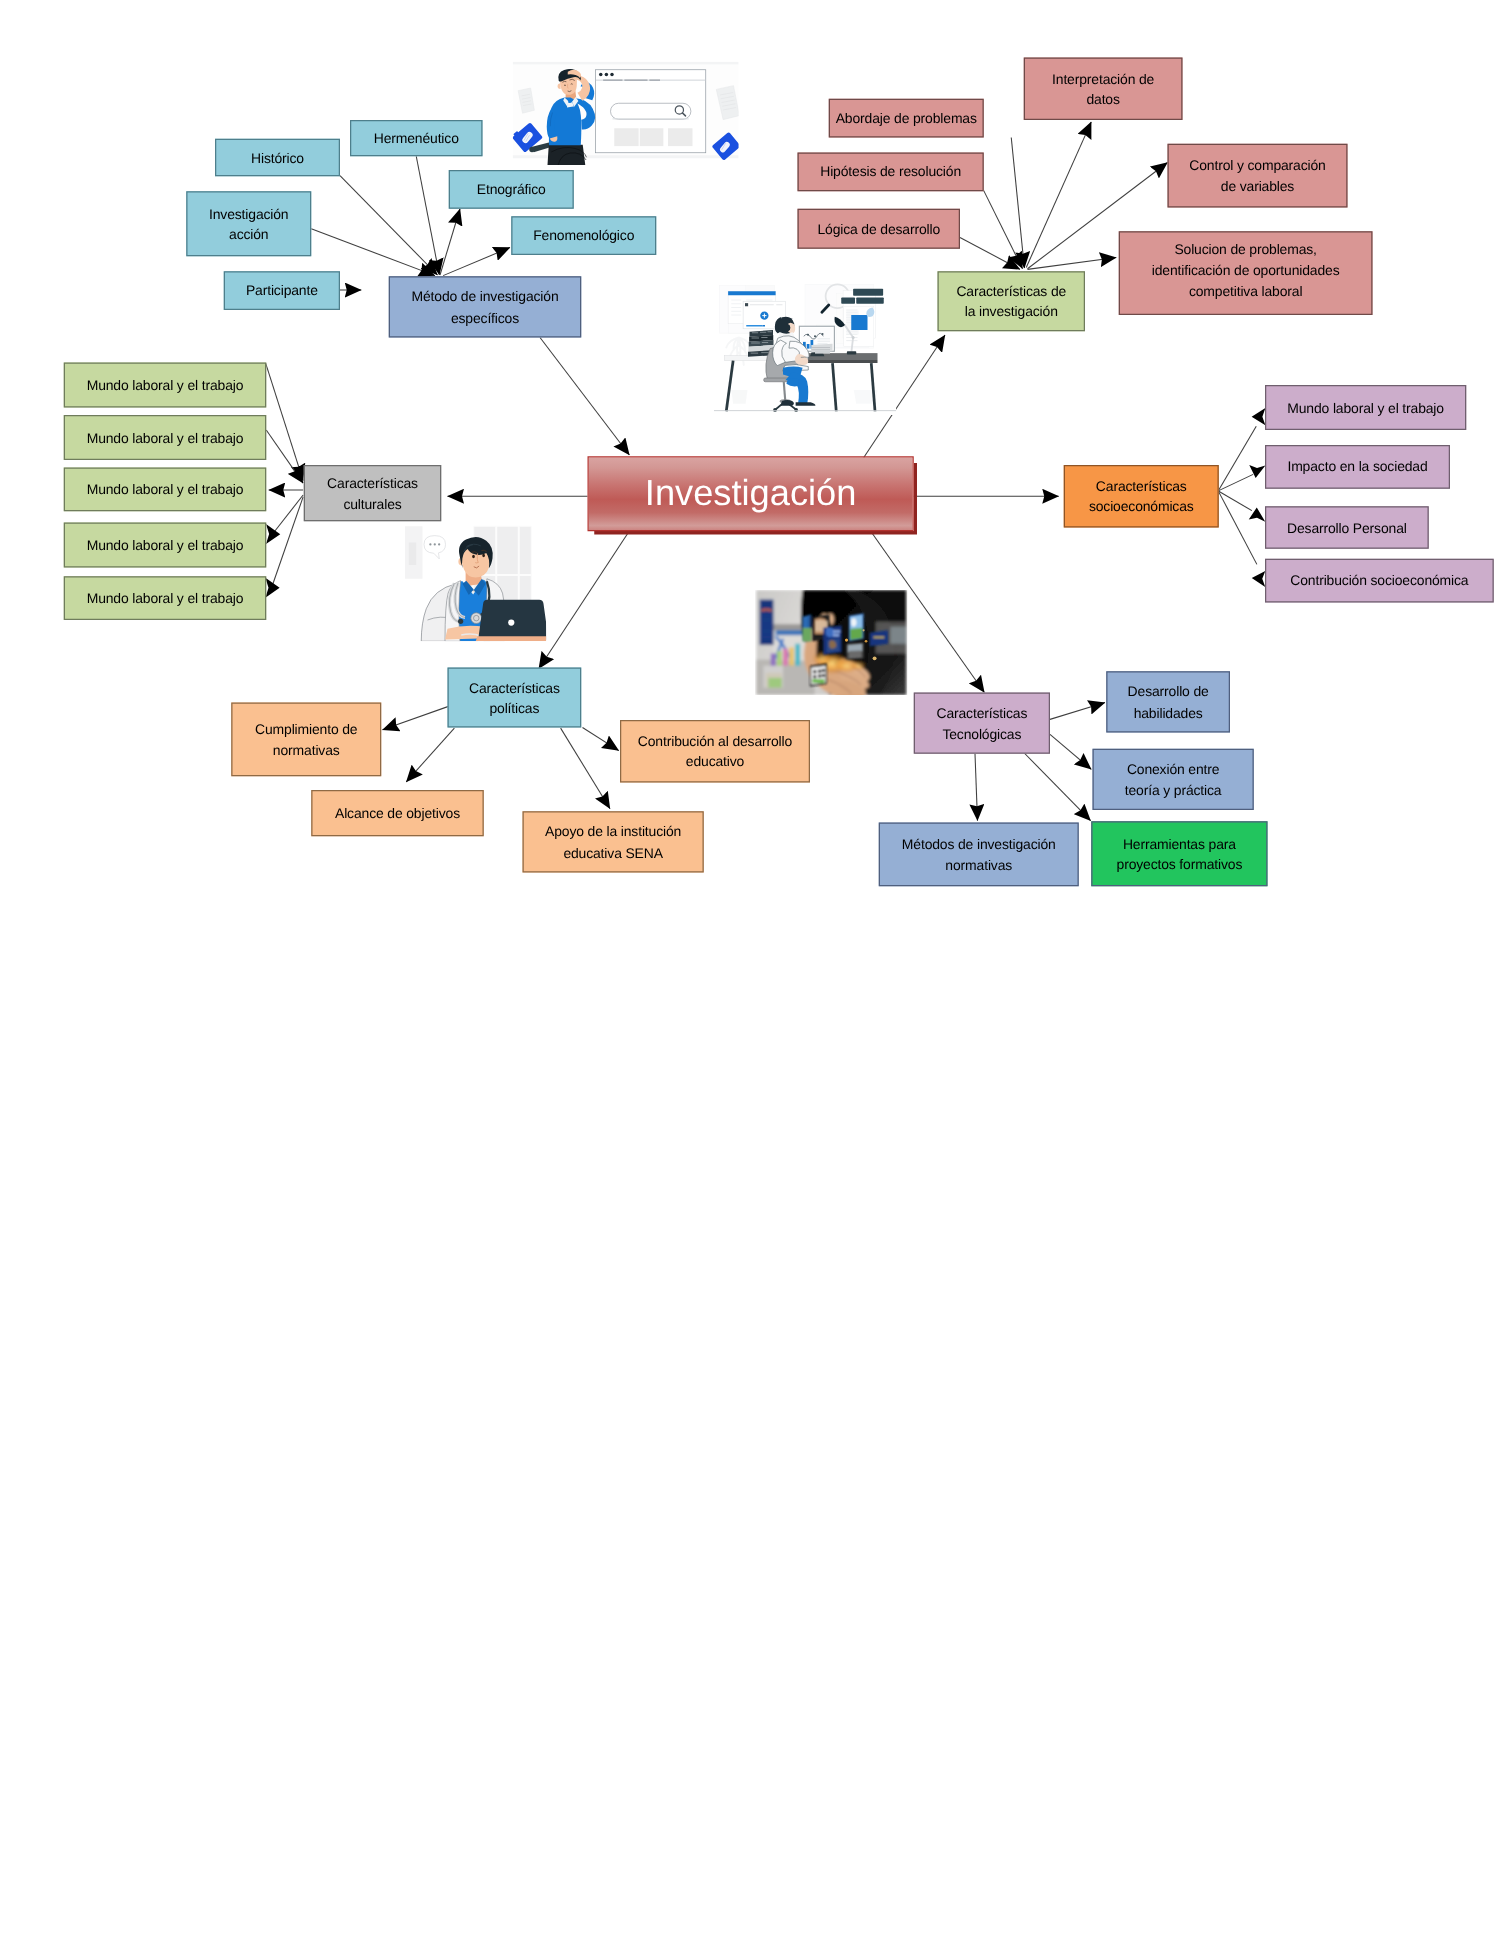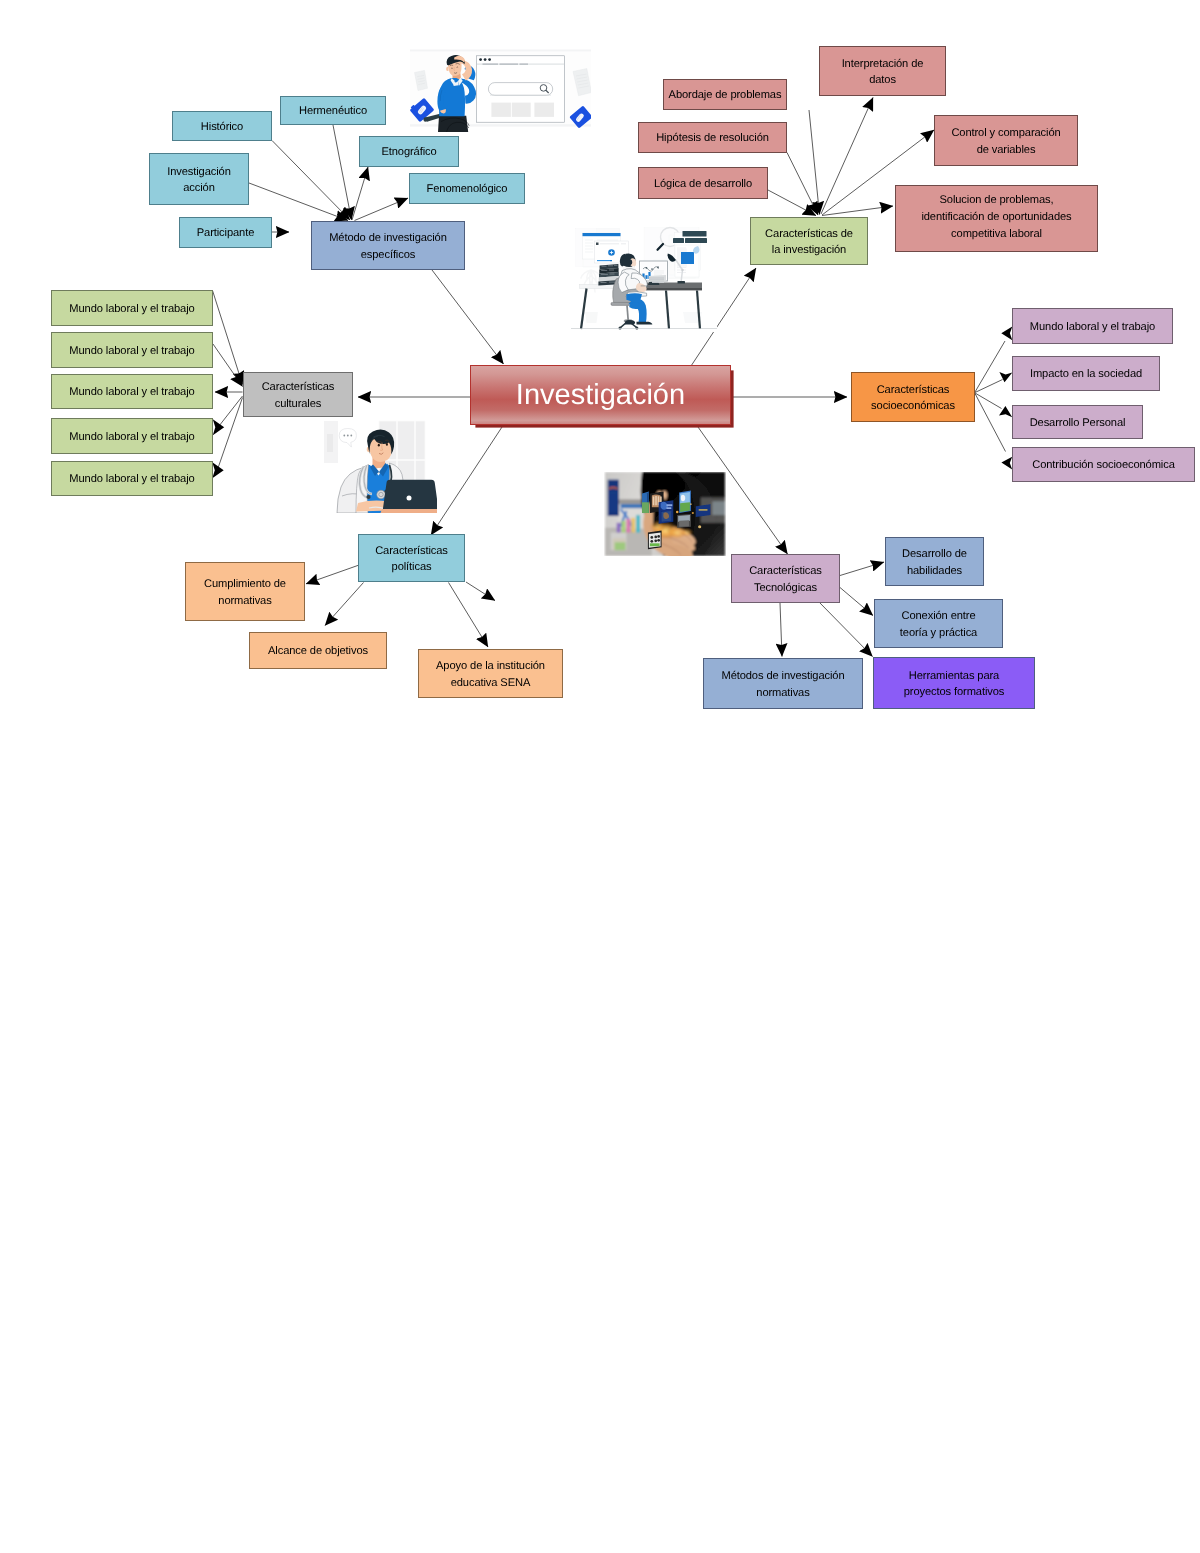--- a/index.html
+++ b/index.html
@@ -613,20 +613,26 @@
     </div>
     <div class="node ml" style="left: 185px; top: 562px; width: 120px; height: 59px; background: rgb(250, 192, 144); border-color: rgb(143, 106, 69);">
       <span>
         <span>Cumplimiento de</span>
         <span>normativas</span>
       </span>
     </div>
     <div class="node" style="left: 249px; top: 632px; width: 138px; height: 37px; background: rgb(250, 192, 144); border-color: rgb(143, 106, 69);">
       <span>Alcance de objetivos</span>
     </div>
+    <div class="node ml" style="left: 496px; top: 576px; width: 152px; height: 50px; background: rgb(250, 192, 144); border-color: rgb(143, 106, 69);">
+      <span>
+        <span>Contribución al desarrollo</span>
+        <span>educativo</span>
+      </span>
+    </div>
     <div class="node ml" style="left: 418px; top: 649px; width: 145px; height: 49px; background: rgb(250, 192, 144); border-color: rgb(143, 106, 69);">
       <span>
         <span>Apoyo de la institución</span>
         <span>educativa SENA</span>
       </span>
     </div>
     <div class="node ml" style="left: 731px; top: 554px; width: 109px; height: 49px; background: rgb(204, 173, 203); border-color: rgb(111, 95, 110);">
       <span>
         <span>Características</span>
         <span>Tecnológicas</span>
@@ -643,19 +649,19 @@
         <span>Conexión entre</span>
         <span>teoría y práctica</span>
       </span>
     </div>
     <div class="node ml" style="left: 703px; top: 658px; width: 160px; height: 51px; background: rgb(149, 175, 212); border-color: rgb(79, 95, 126);">
       <span>
         <span>Métodos de investigación</span>
         <span>normativas</span>
       </span>
     </div>
-    <div class="node ml" style="left: 873px; top: 657px; width: 162px; height: 52px; background: #8b5cf6; border-color: rgb(79, 95, 126);">
+    <div class="node ml" style="left: 873px; top: 657px; width: 141px; height: 52px; background: #22c55e; border-color: rgb(79, 95, 126);">
       <span>
         <span>Herramientas para</span>
         <span>proyectos formativos</span>
       </span>
     </div>
   </div>
 
 </body></html>

